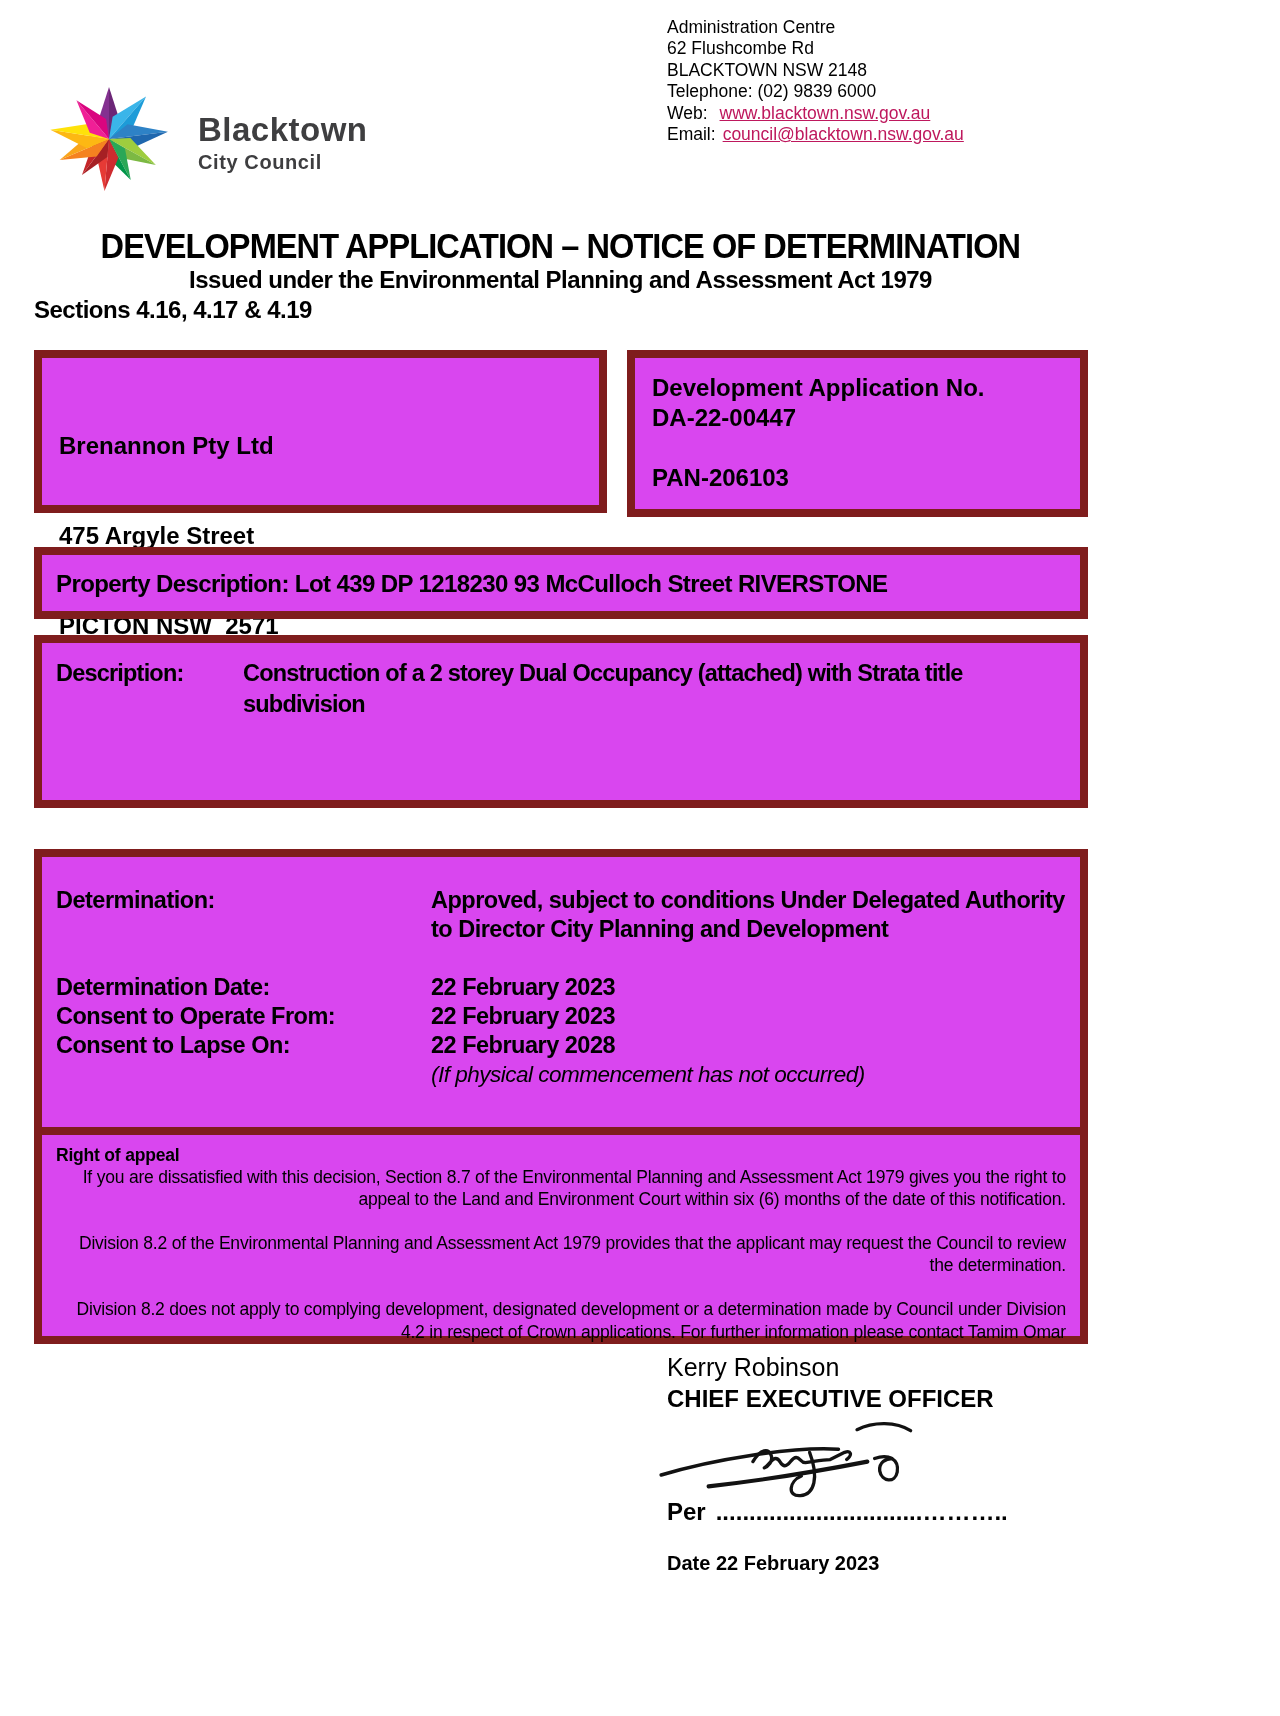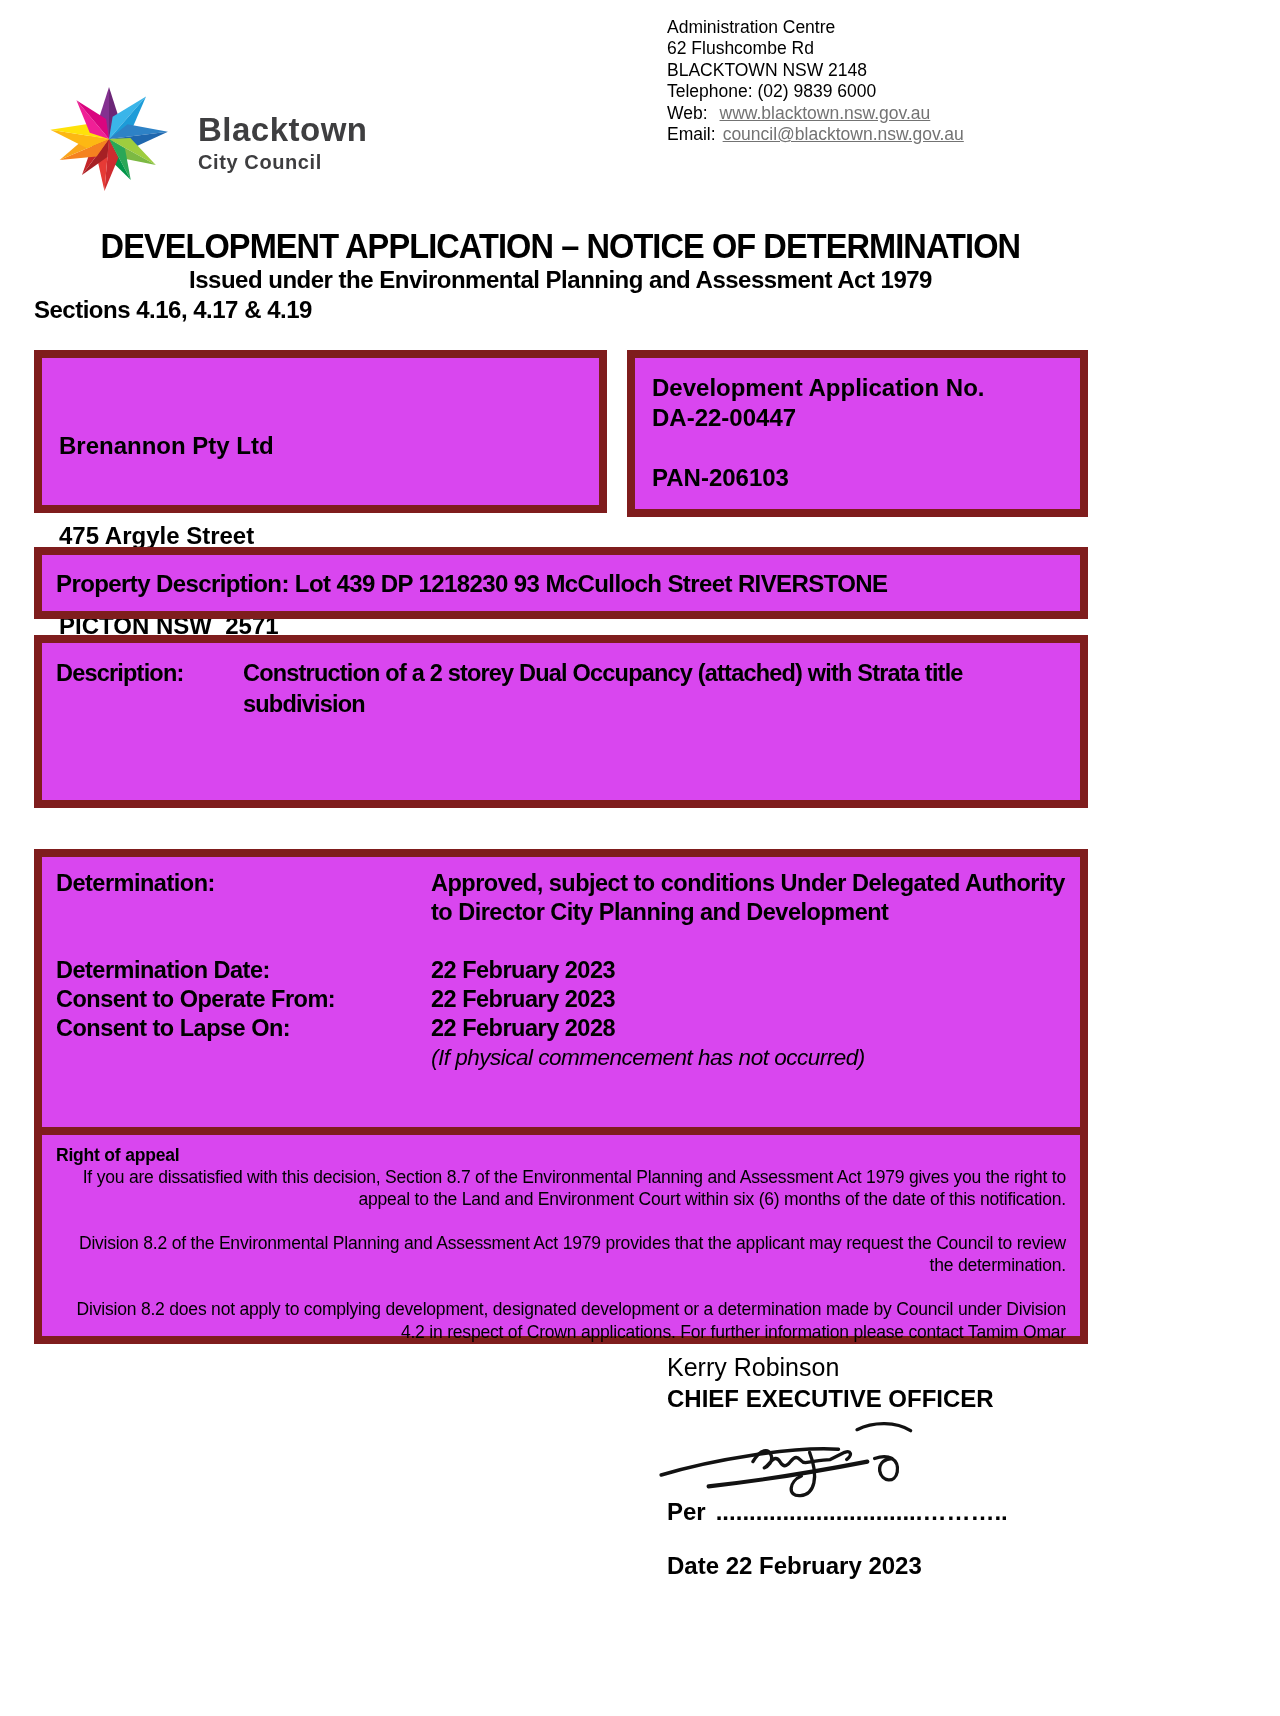--- a/index.html
+++ b/index.html
@@ -14,21 +14,21 @@
   }
   .pre { white-space: pre-wrap; }
 
   
   .logo-star { position: absolute; left: 36px; top: 58px; width: 146px; height: 152px; }
   .brand-text { position: absolute; left: 198px; top: 112px; color: #3e3e40; }
   .brand-name { font-size: 33px; font-weight: bold; letter-spacing: 0.5px; line-height: 36px; }
   .brand-tagline { font-size: 20px; font-weight: 600; letter-spacing: 0.6px; line-height: 24px; margin-top: 2px; }
 
   .contact { position: absolute; left: 667px; top: 17px; font-size: 17.5px; line-height: 21.4px; }
-  .contact a { color: #737373; text-decoration: underline; }
+  .contact a { color: #be185d; text-decoration: underline; }
   .contact .lbl { margin-right: 7px; margin-top: 43px; }
   .contact .lbl-web { margin-right: 12px; }
 
   
   .doc-title { position: absolute; left: 34px; top: 226px; width: 1053px; text-align: center;
                font-size: 35px; font-weight: bold; letter-spacing: -1px; white-space: nowrap; }
   .doc-title > span { display: inline-block; transform: scaleX(0.93); transform-origin: center; }
   .doc-sub1 { position: absolute; left: 34px; top: 266px; width: 1053px; text-align: center;
               font-size: 24px; font-weight: bold; letter-spacing: -0.5px; }
   .doc-sub2 { position: absolute; left: 34px; top: 296px; width: 1053px; text-align: left;
@@ -39,39 +39,39 @@
   .box-applicant { left: 34px; top: 350px; width: 573px; height: 163px; padding: 13px 17px;
                    font-size: 24px; font-weight: bold; line-height: 30px; }
   .box-danumber { left: 627px; top: 350px; width: 461px; height: 167px; padding: 15px 17px;
                   font-size: 24px; font-weight: bold; line-height: 30px; }
   .spacer30 { height: 30px; }
   .box-property { left: 34px; top: 547px; width: 1054px; height: 72px; padding: 15px 14px;
                   font-size: 24px; font-weight: bold; letter-spacing: -0.6px; }
   .box-description { left: 34px; top: 635px; width: 1054px; height: 173px; padding: 15px 14px;
                      font-size: 23.5px; font-weight: bold; letter-spacing: -0.8px; line-height: 31px;
                      display: grid; grid-template-columns: 187px 1fr; align-items: start; }
-  .box-determination { left: 34px; top: 849px; width: 1054px; height: 327px; padding: 12px 14px;
+  .box-determination { left: 34px; top: 849px; width: 1054px; height: 327px; padding: 29px 14px;
                        font-size: 23.5px; font-weight: bold; letter-spacing: -0.5px; line-height: 29px; }
   .det-grid { display: grid; grid-template-columns: 375px 1fr; }
   .det-spacer { height: 29px; }
   .det-note { font-style: italic; font-weight: normal; font-size: 22.5px; }
 
   .box-appeal { left: 34px; top: 1127px; width: 1054px; height: 217px; padding: 9px 14px;
                 font-size: 17.5px; line-height: 22.1px; letter-spacing: -0.2px; }
   .box-appeal .heading { font-weight: bold; }
   .box-appeal p { margin: 0 0 22px 0; max-width: 1010px; text-align: right; }
   .box-appeal p:last-child { margin-bottom: 0; }
 
   
   .sig-name { position: absolute; left: 667px; top: 1352px; font-size: 25px; line-height: 30px; }
   .sig-role { position: absolute; left: 667px; top: 1384px; font-size: 24px; font-weight: bold; line-height: 30px; }
   .sig-image { position: absolute; left: 655px; top: 1414px; width: 268px; height: 88px; }
   .sig-per { position: absolute; left: 667px; top: 1498px; font-size: 24px; font-weight: bold; }
   .sig-per .per-label { margin-right: 10px; }
-  .sig-date { position: absolute; left: 667px; top: 1552px; font-size: 24px; font-weight: bold; }
+  .sig-date { position: absolute; left: 667px; top: 1552px; font-size: 20px; font-weight: bold; }
 </style>
 </head>
 <body>
 
 <div class="page">
 
   <svg class="logo-star" viewBox="0 0 200 210" xmlns="http://www.w3.org/2000/svg" aria-hidden="true">
     <g transform="translate(100,112)">
 
       <g transform="rotate(0) scale(0.72)">

